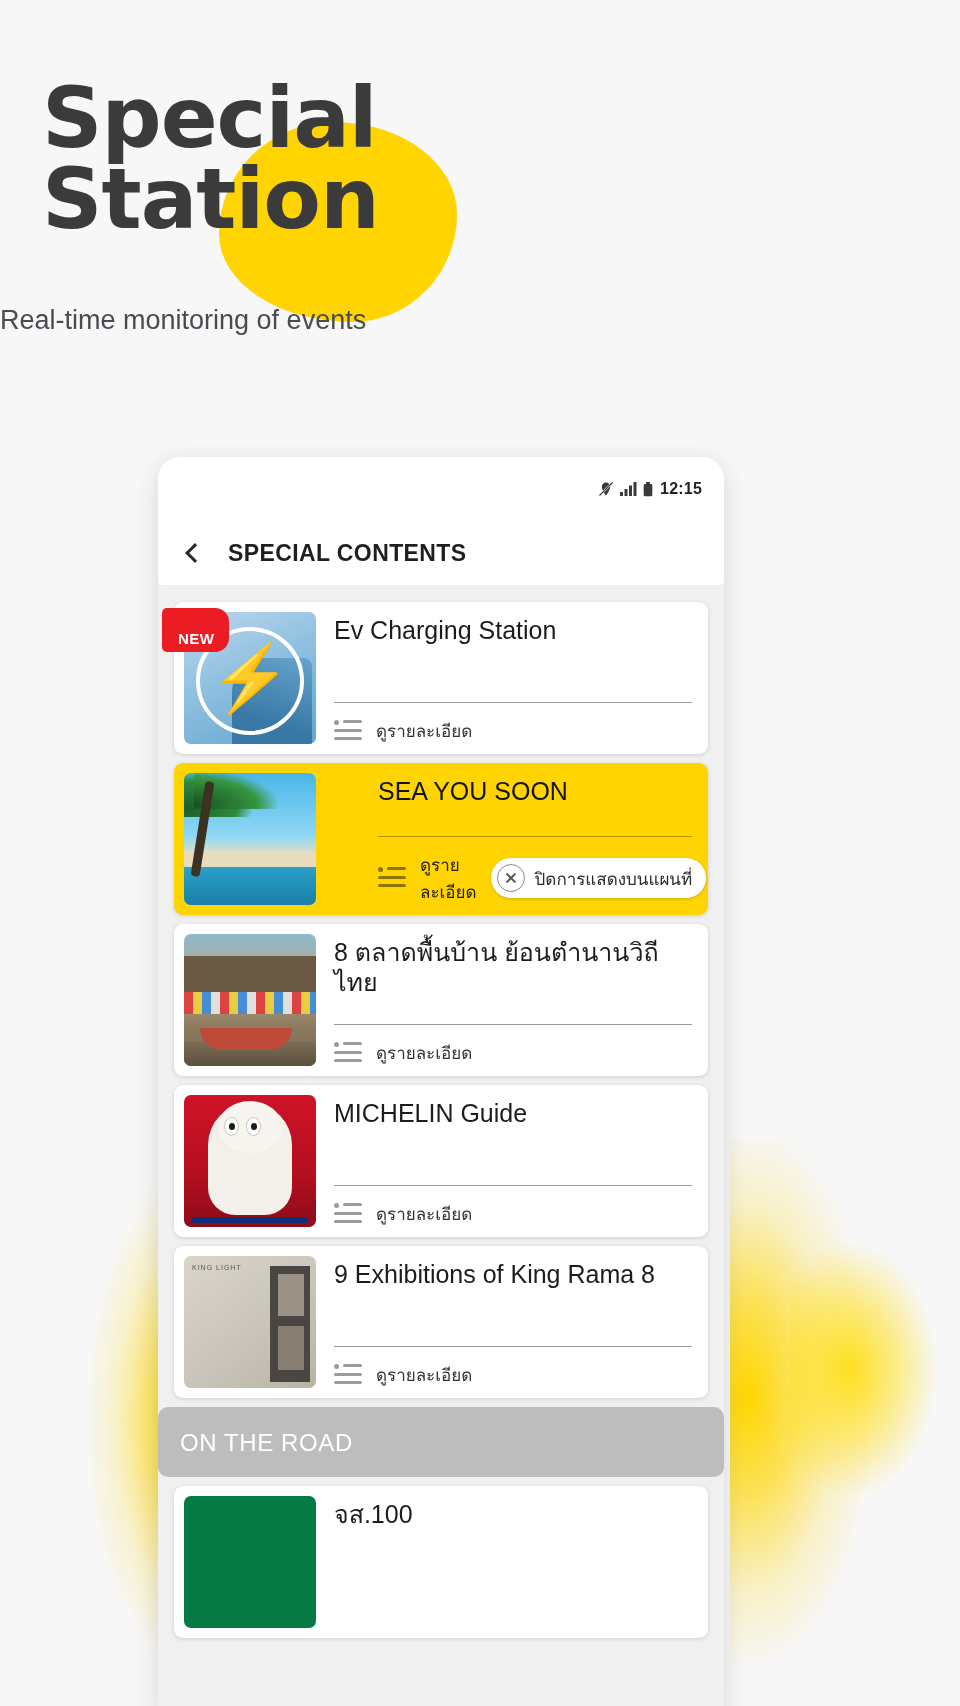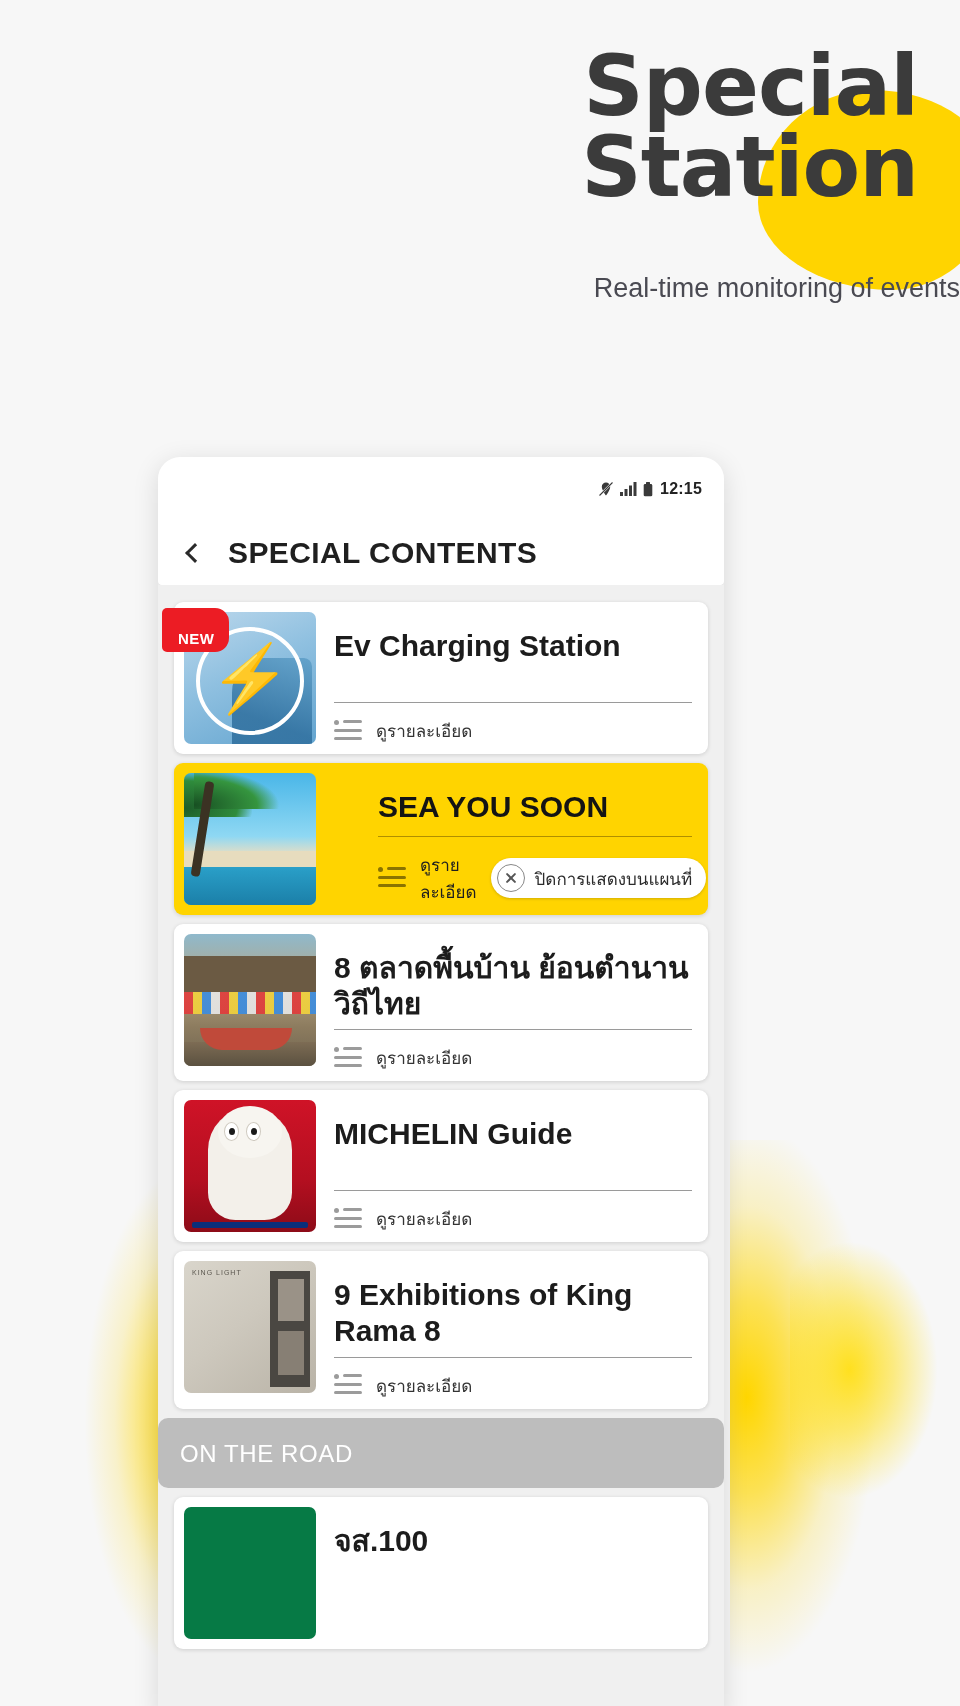--- a/index.html
+++ b/index.html
@@ -36,21 +36,21 @@
     position: absolute;
     left: 790px; top: 1220px;
     width: 170px; height: 300px;
     background: radial-gradient(ellipse 110px 160px at 35% 50%,
                 #ffe01f 0%, rgba(255,224,31,0.55) 40%, rgba(255,224,31,0) 80%);
     z-index: 0;
     pointer-events: none;
   }
 
   
-  .hero { position: relative; z-index: 2; padding-top: 46px; text-align: right; }
+  .hero { position: relative; z-index: 2; padding-top: 78px; text-align: left; }
 
   .hero-title-wrap { position: relative; display: inline-block; }
 
   .blob {
     position: absolute;
     right: -36px;
     top: 44px;
     width: 238px;
     height: 200px;
     background: #ffd400;
@@ -72,21 +72,20 @@
   .hero-title .l2 { display: block; }
 
   .hero-sub {
     position: relative;
     z-index: 2;
     margin-top: 62px;
     font-size: 27px;
     line-height: 1.48;
     color: #4a4a52;
     font-weight: 400;
-    margin-left: 10px;
   }
 
   
   .phone {
     position: absolute;
     left: 158px;
     top: 457px;
     width: 566px;
     height: 1260px;
     background: #f0f0f0;
@@ -119,21 +118,21 @@
     box-shadow: 0 1px 0 rgba(0,0,0,0.05);
   }
   .back-chevron {
     width: 14px; height: 14px;
     border-left: 3px solid #2a2a2a;
     border-bottom: 3px solid #2a2a2a;
     transform: rotate(45deg);
     margin-left: 6px;
   }
   .appbar-title {
-    font-size: 30px;
+    font-size: 23px;
     font-weight: 600;
     letter-spacing: 0.4px;
     color: #1f1f1f;
   }
 
   .scroll-area { background: #f0f0f0; padding: 8px 0 0 0; }
 
   
   .card {
     position: relative;
@@ -172,27 +171,26 @@
   }
 
   .card-body {
     flex: 1;
     padding: 4px 6px 0 18px;
     display: flex;
     flex-direction: column;
     min-width: 0;
   }
   .card-title {
-    font-size: 30px;
+    font-size: 25px;
     line-height: 1.19;
     color: #1c1c1c;
-    font-weight: 700;
+    font-weight: 400;
     padding-bottom: 8px;
     flex: 1;
-    margin-top: 12px;
   }
   .card.highlight .card-title { color: #141414; }
 
   .divider {
     height: 1px;
     background: #9a9a9a;
     width: 100%;
   }
   .card.highlight .divider { background: #b08f00; }
 

